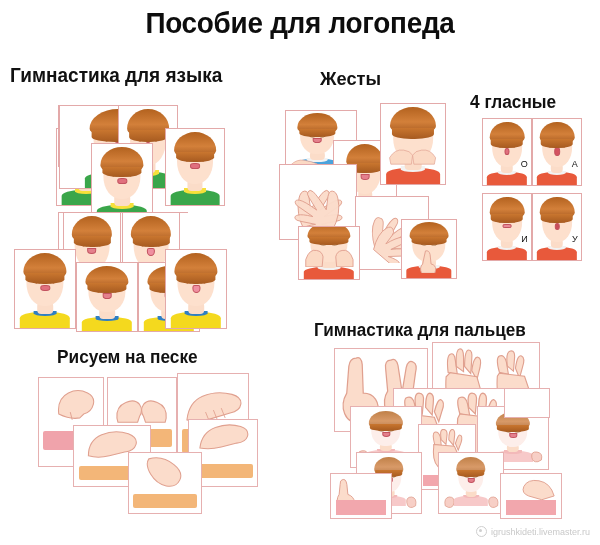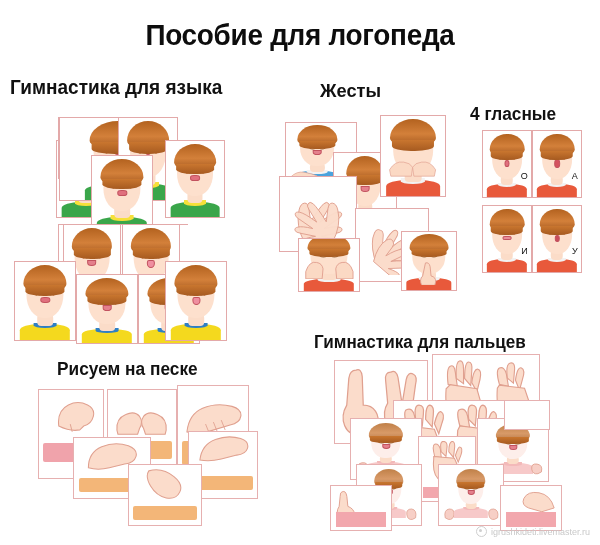--- a/index.html
+++ b/index.html
@@ -1,21 +1,21 @@
 <!DOCTYPE html>
 <html lang="ru"><head>
 <meta charset="utf-8">
 <style>
   html,body{margin:0;padding:0;background:#ffffff;}
   body{
     width:600px;height:545px;position:relative;overflow:hidden;
     font-family:"Liberation Sans","DejaVu Sans",sans-serif;
     background:#fff;
   }
-  .canvas{position:absolute;inset:0;margin-top:12px;}
+  .canvas{position:absolute;inset:0;}
 
   
   .page-title{
     position:absolute;left:0;top:6px;width:600px;text-align:center;
     font-size:30px;font-weight:bold;color:#0d0d0d;letter-spacing:-0.3px;
     font-family:"Liberation Sans","DejaVu Sans",sans-serif;
     transform:scaleX(0.93);transform-origin:center top;white-space:nowrap;
   }
   .sec-title{
     position:absolute;font-weight:bold;color:#111;white-space:nowrap;

